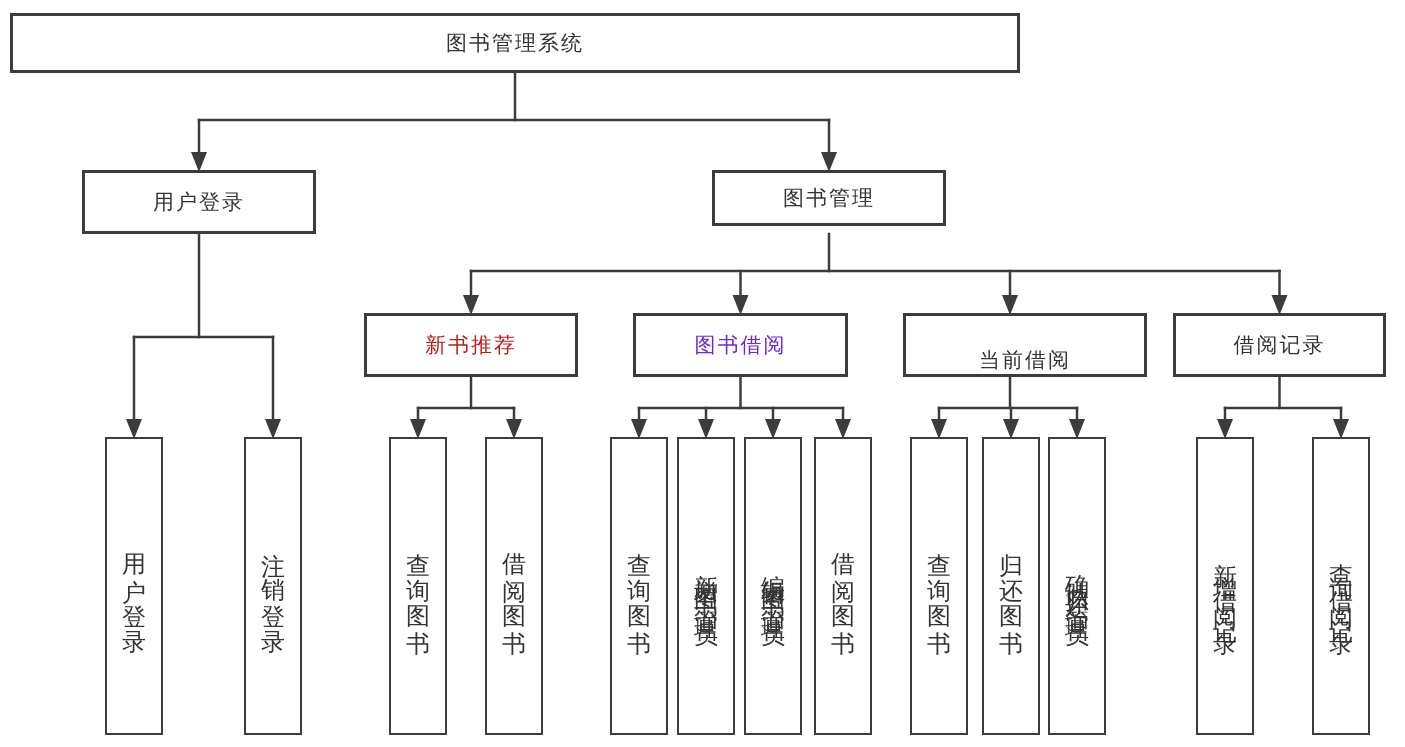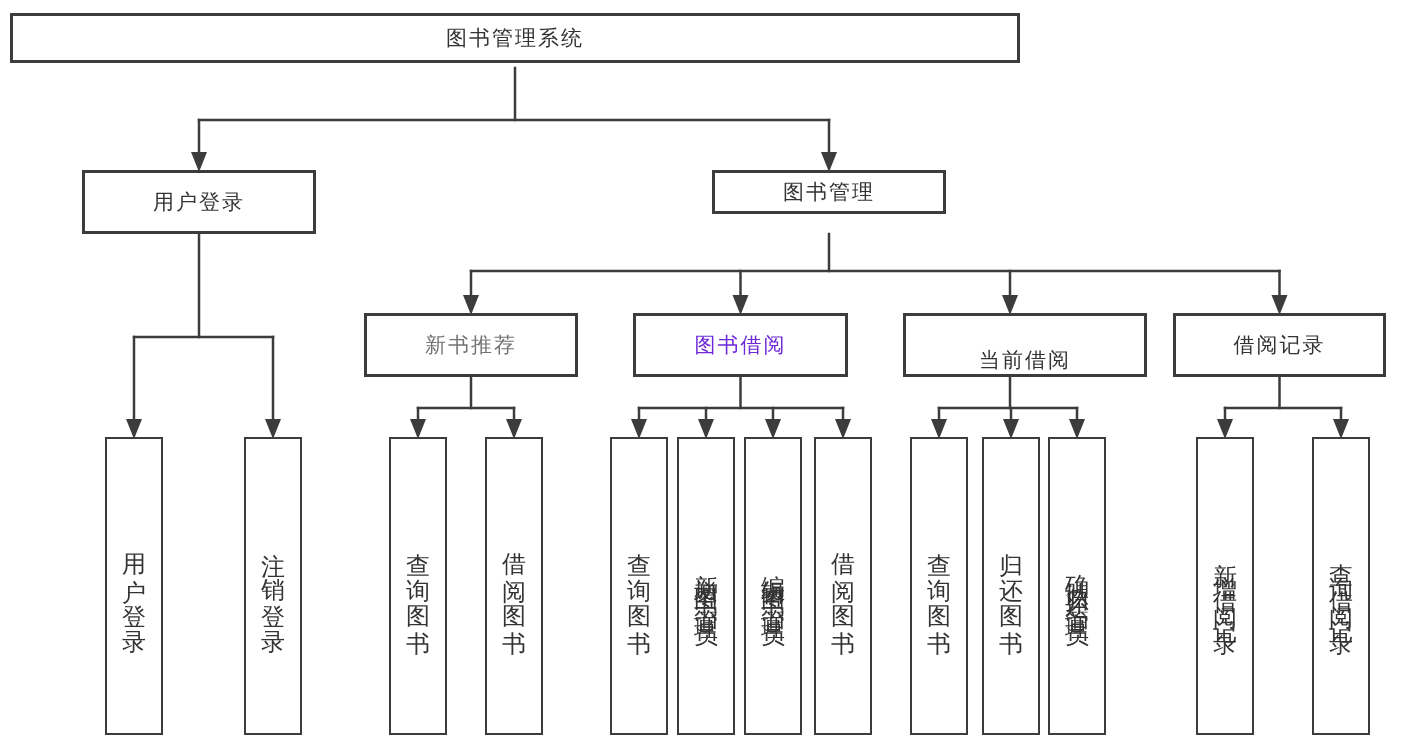--- a/index.html
+++ b/index.html
@@ -110,31 +110,31 @@
       <line x1="1077" y1="408" x2="1077" y2="423" stroke="#3c3c3c" stroke-width="2.5" stroke-linecap="square"></line>
       <polygon points="1069,419 1085,419 1077,439" fill="#3c3c3c"></polygon>
       <line x1="1279.5" y1="377" x2="1279.5" y2="408" stroke="#3c3c3c" stroke-width="2.5" stroke-linecap="square"></line>
       <line x1="1225" y1="408" x2="1341" y2="408" stroke="#3c3c3c" stroke-width="2.5" stroke-linecap="square"></line>
       <line x1="1225" y1="408" x2="1225" y2="423" stroke="#3c3c3c" stroke-width="2.5" stroke-linecap="square"></line>
       <polygon points="1217,419 1233,419 1225,439" fill="#3c3c3c"></polygon>
       <line x1="1341" y1="408" x2="1341" y2="423" stroke="#3c3c3c" stroke-width="2.5" stroke-linecap="square"></line>
       <polygon points="1333,419 1349,419 1341,439" fill="#3c3c3c"></polygon>
     </svg>
 
-<div class="node" style="left: 10px; top: 13px; width: 1010px; height: 50px; border-color: rgb(60, 60, 60); background: rgb(255, 255, 255);">
+<div class="node" style="left: 10px; top: 13px; width: 1010px; height: 60px; border-color: rgb(60, 60, 60); background: rgb(255, 255, 255);">
       <span class="lbl" style="color: rgb(51, 51, 51);">图书管理系统</span>
     </div>
     <div class="node" style="left: 82px; top: 170px; width: 234px; height: 64px; border-color: rgb(60, 60, 60); background: rgb(255, 255, 255);">
       <span class="lbl" style="color: rgb(51, 51, 51);">用户登录</span>
     </div>
-    <div class="node" style="left: 712px; top: 170px; width: 234px; height: 44px; border-color: rgb(60, 60, 60); background: rgb(255, 255, 255); text-align: center;">
+    <div class="node" style="left: 712px; top: 170px; width: 234px; height: 56px; border-color: rgb(60, 60, 60); background: rgb(255, 255, 255); text-align: center;">
       <span class="lbl" style="color: rgb(51, 51, 51);">图书管理</span>
     </div>
     <div class="node" style="left: 364px; top: 313px; width: 214px; height: 64px; border-color: rgb(60, 60, 60); background: rgb(255, 255, 255);">
-      <span class="lbl" style="color: #737373;">新书推荐</span>
+      <span class="lbl" style="color: #b91c1c;">新书推荐</span>
     </div>
     <div class="node" style="left: 633px; top: 313px; width: 215px; height: 64px; border-color: rgb(60, 60, 60); background: rgb(255, 255, 255);">
       <span class="lbl" style="color: #6d28d9;">图书借阅</span>
     </div>
     <div class="node" style="left: 903px; top: 313px; width: 244px; height: 64px; border-color: rgb(60, 60, 60); background: rgb(255, 255, 255); align-items: flex-end;">
       <span class="lbl" style="color: rgb(51, 51, 51);">当前借阅</span>
     </div>
     <div class="node" style="left: 1173px; top: 313px; width: 213px; height: 64px; border-color: rgb(60, 60, 60); background: rgb(255, 255, 255);">
       <span class="lbl" style="color: rgb(51, 51, 51);">借阅记录</span>
     </div>

